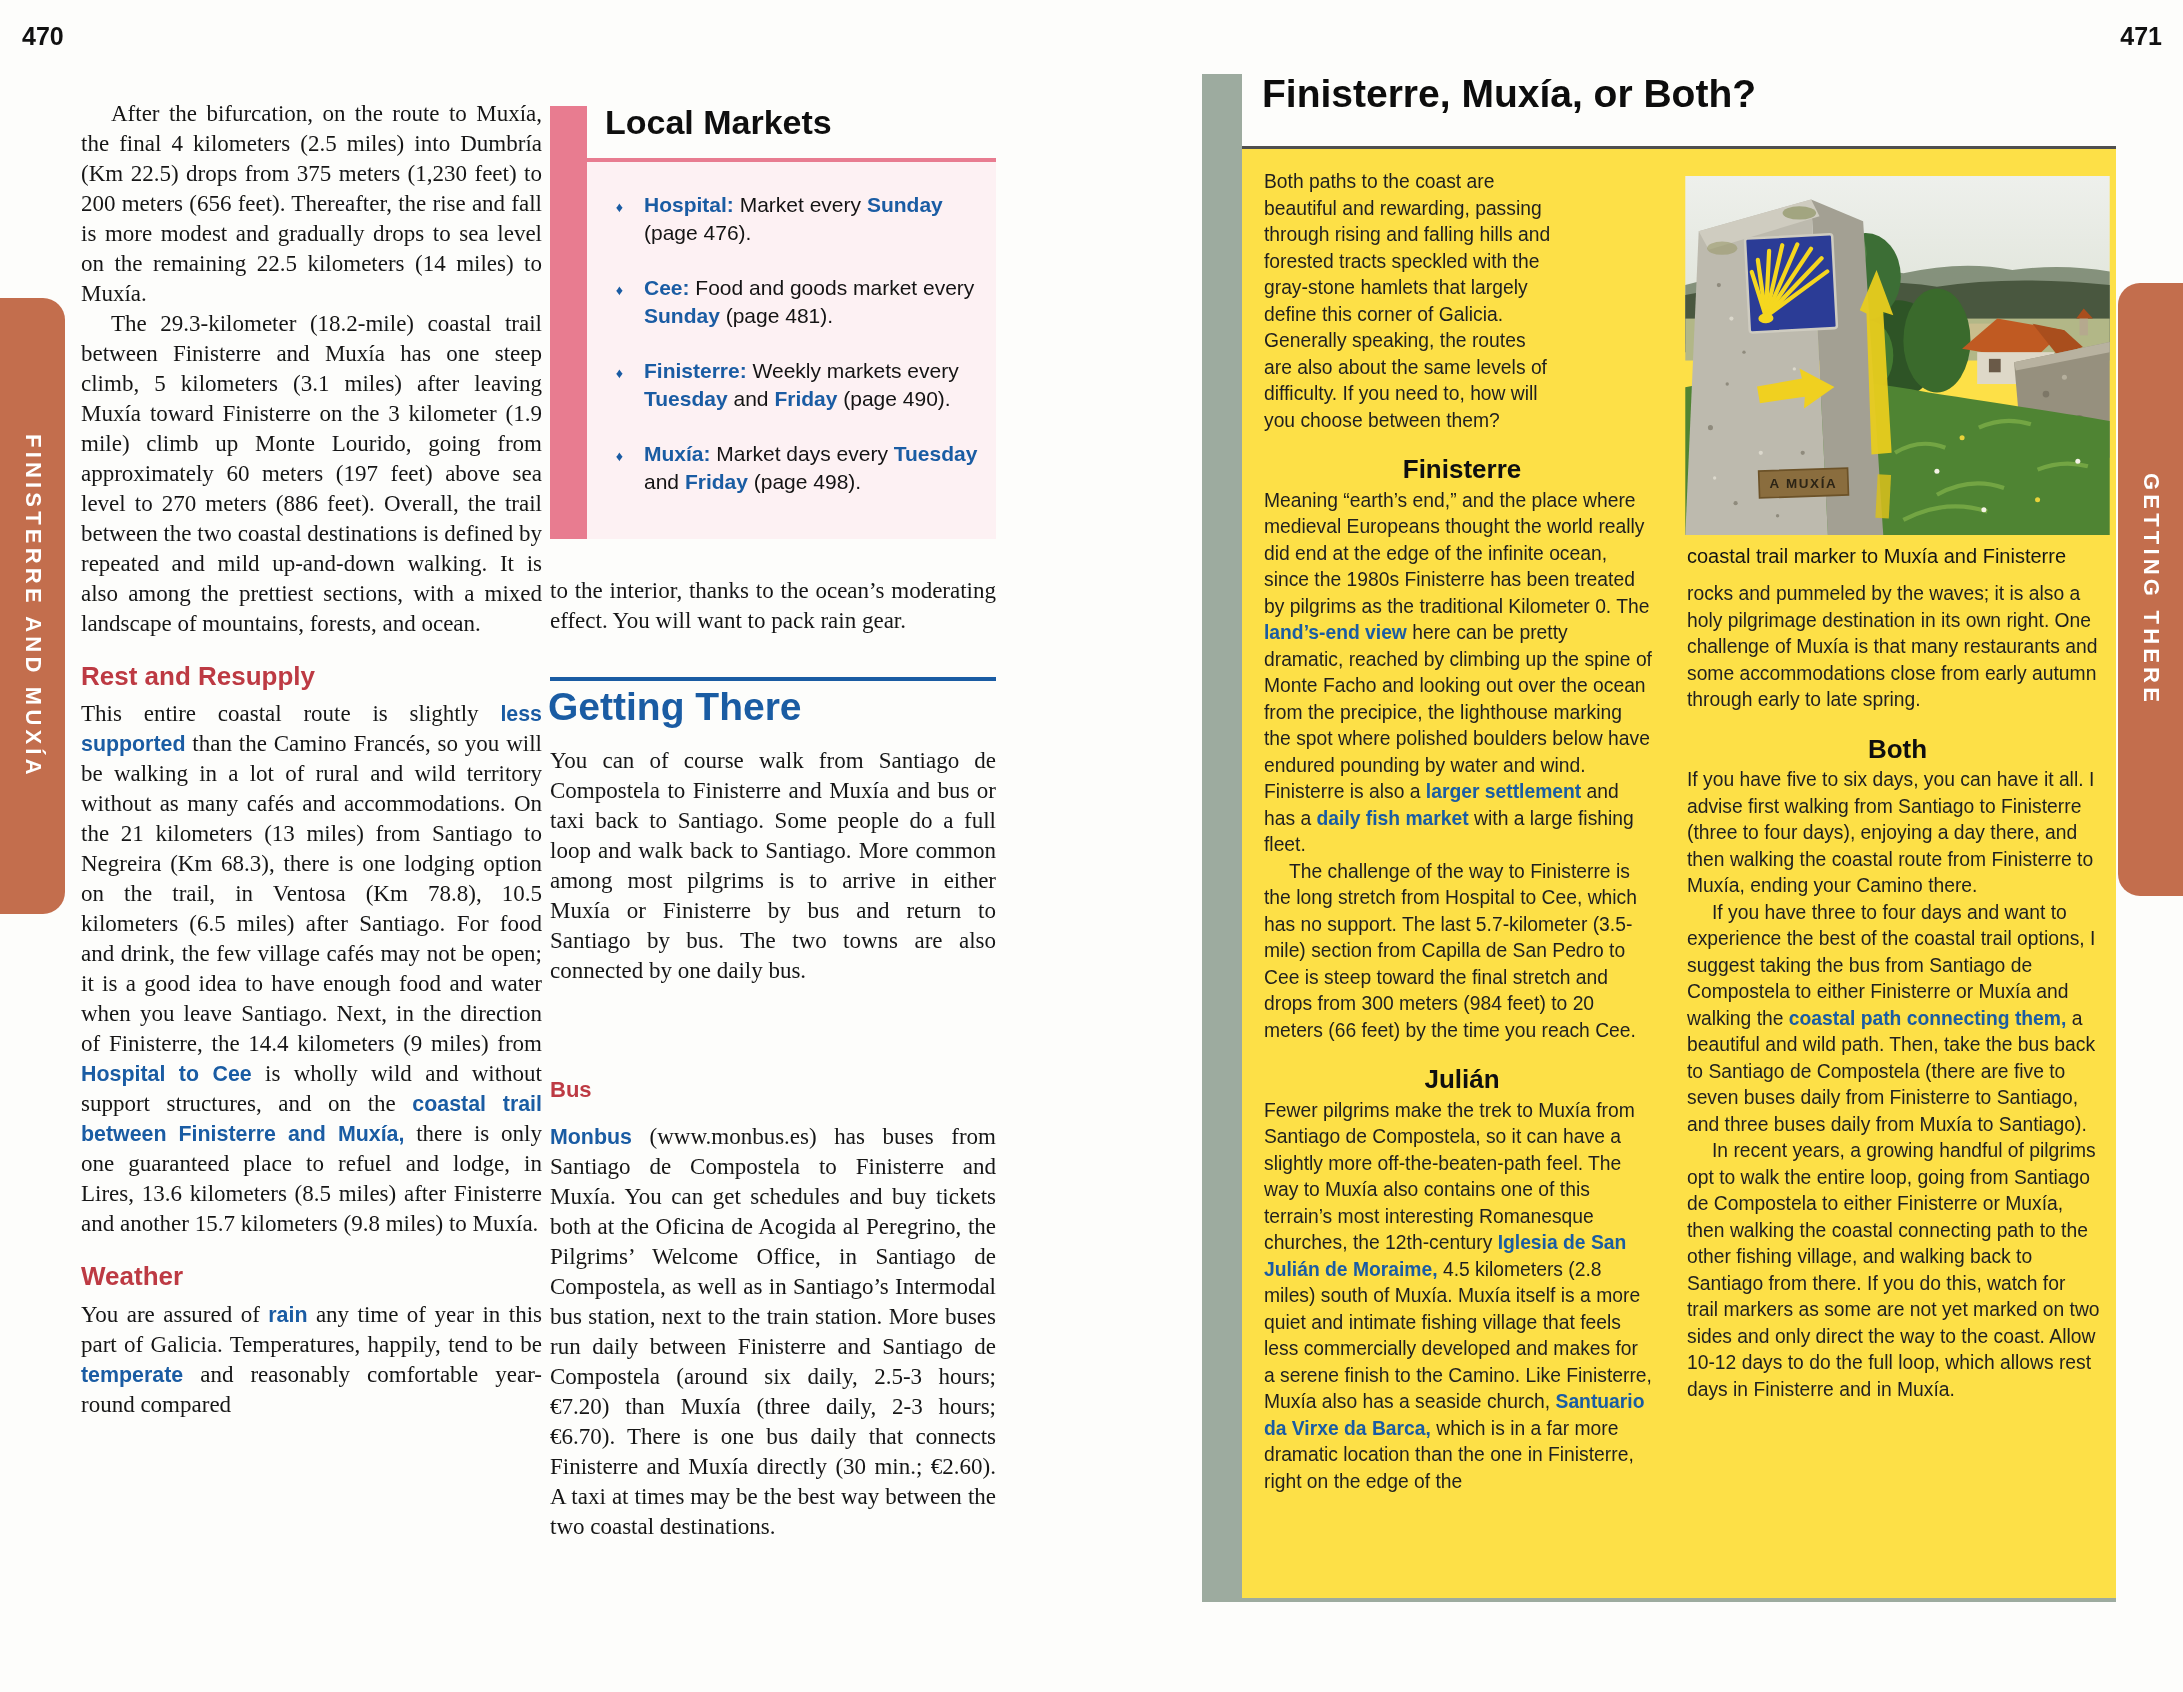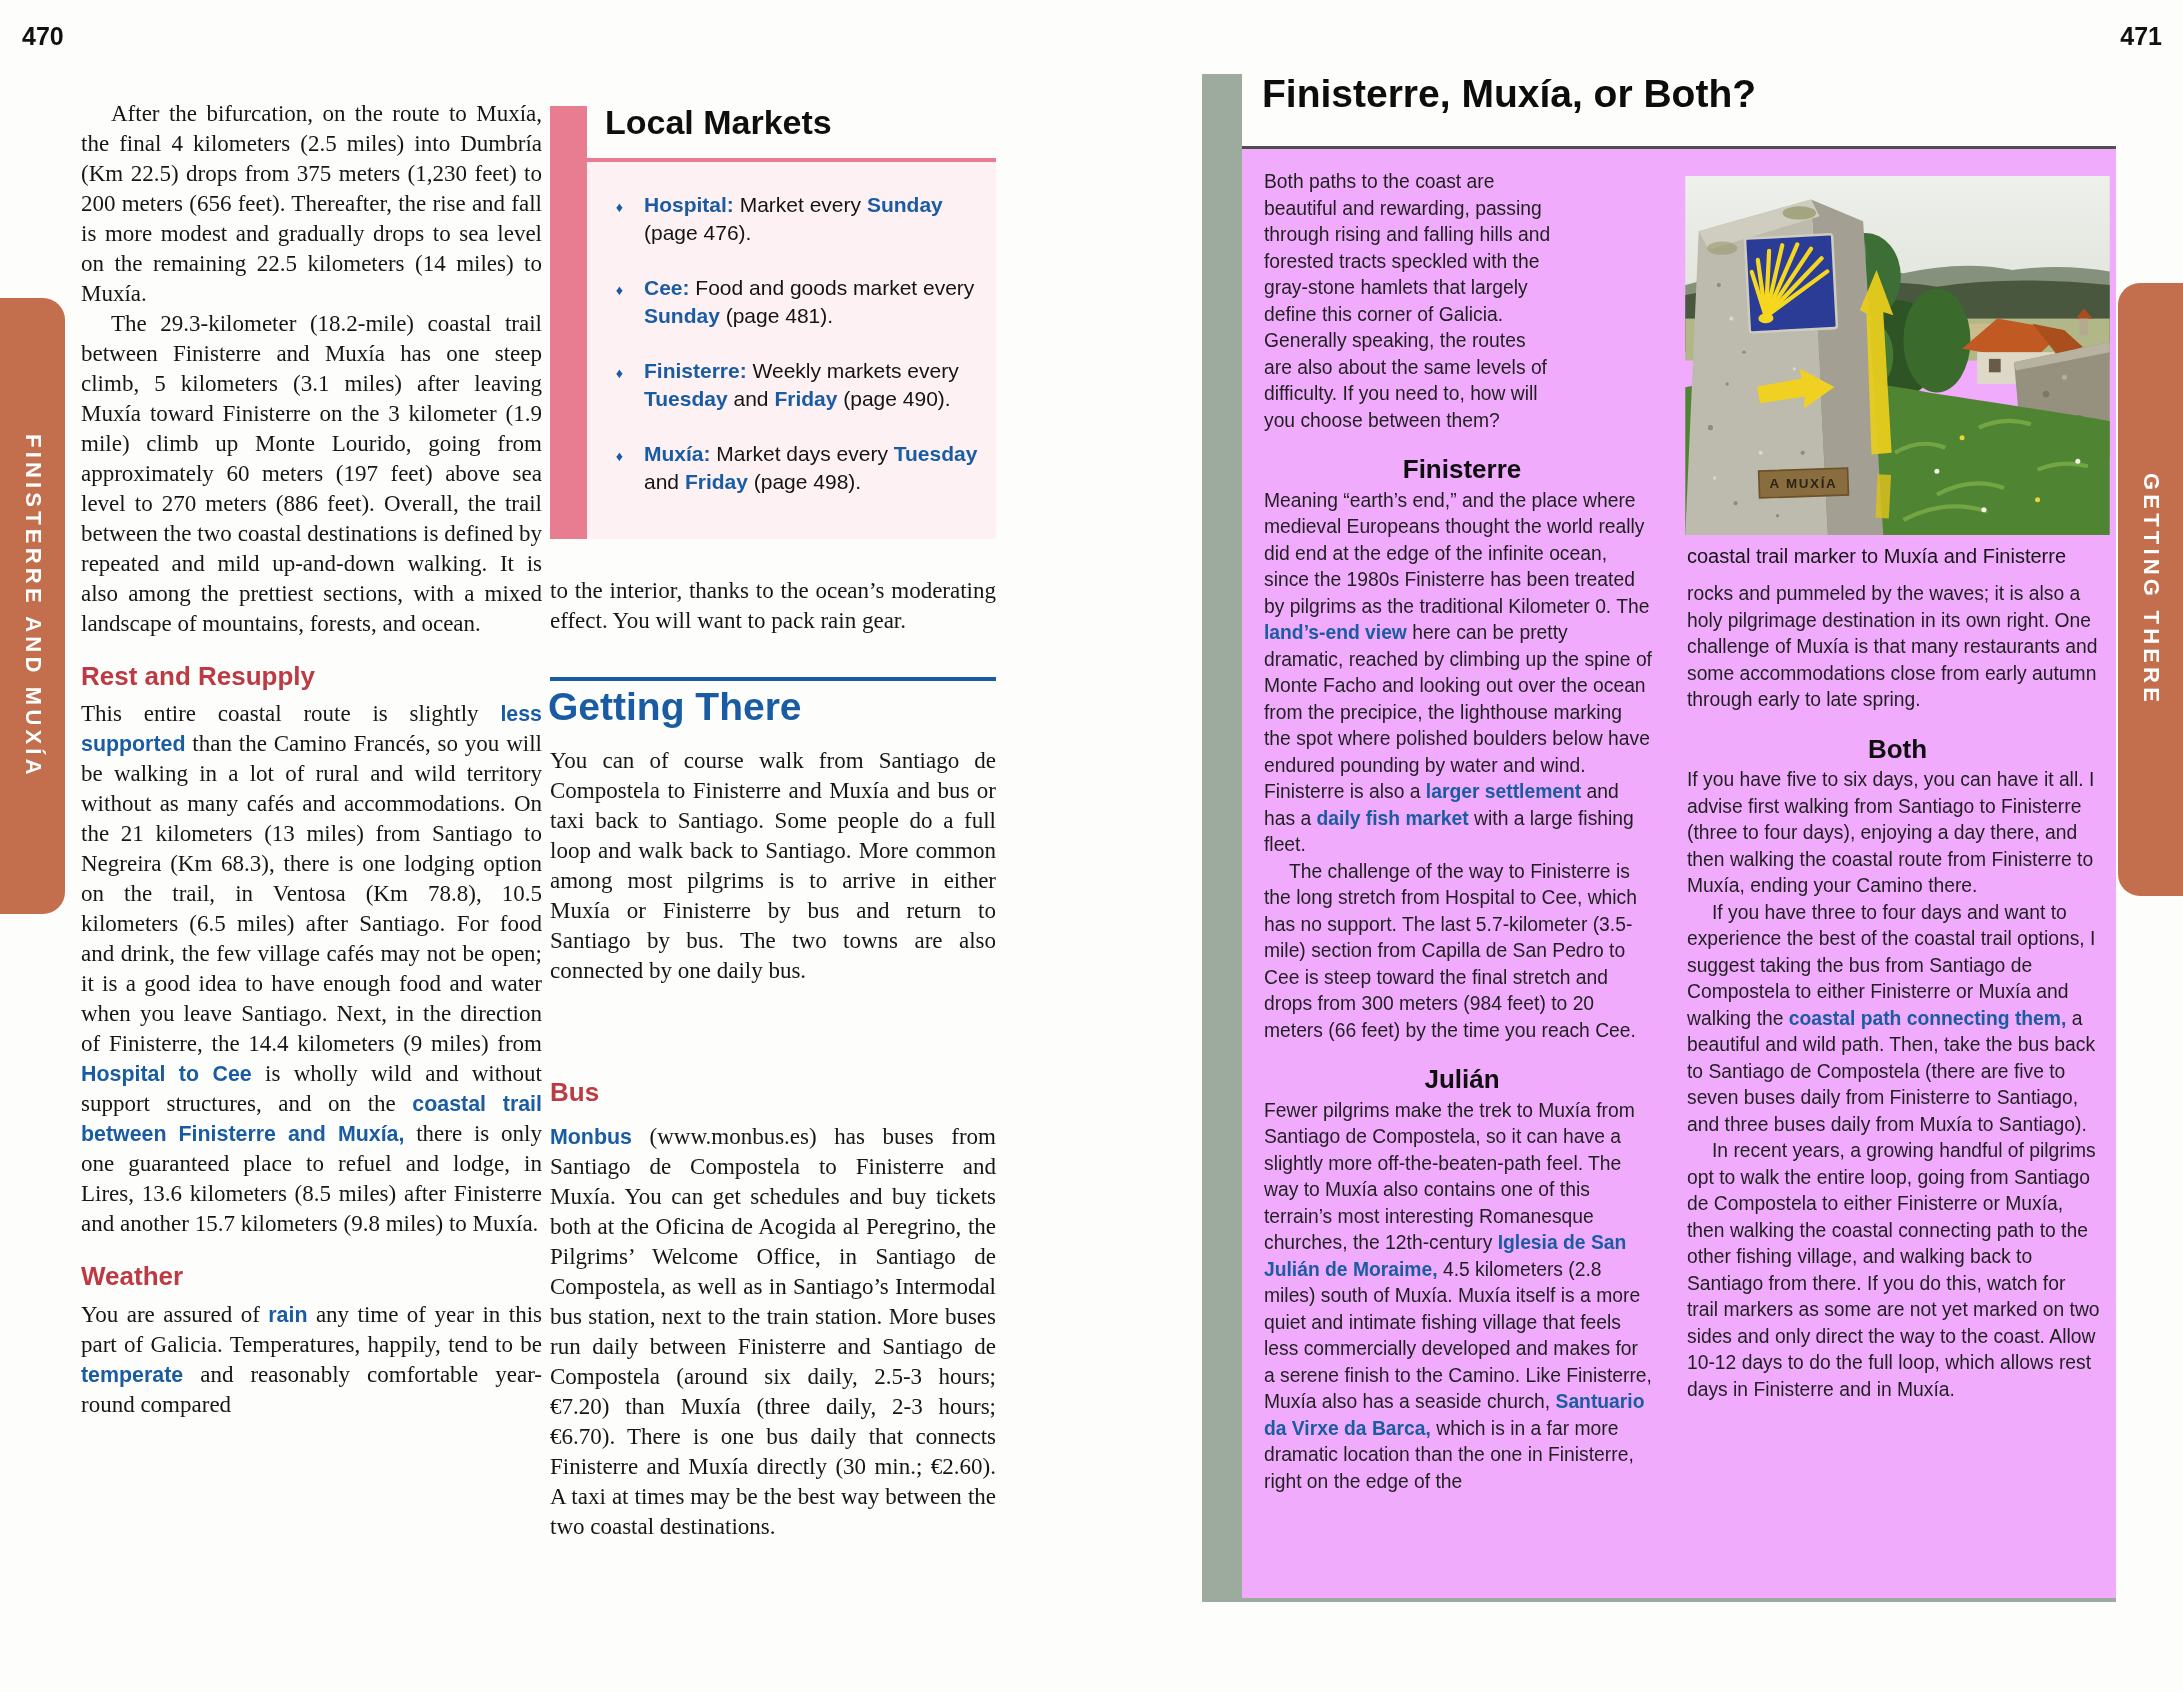--- a/index.html
+++ b/index.html
@@ -32,28 +32,28 @@
   .m-head { position:absolute; left:55px; top:-3.4px; font-size:34px; font-weight:700; color:#0f0f0f; }
   .m-rule { position:absolute; left:37px; right:0; top:52px; height:4.2px; background:#e87c90; }
   .m-body { position:absolute; left:37px; right:0; top:56px; bottom:0; background:#fdf1f3; padding:28.6px 18.5px 0 22px; box-sizing:border-box; }
   .m-item { position:relative; padding-left:35px; font-size:21px; line-height:28px; margin-bottom:27px; color:#141414; }
   .m-bullet { position:absolute; left:6.7px; top:2.5px; font-size:14.3px; color:#1a5ca3; }
   
   .cont-p  { position:absolute; left:550px; top:576px; width:446px; }
   .gt-rule { position:absolute; left:550px; top:677px; width:446px; height:4.2px; background:#1a5ca3; }
   .gt-head { position:absolute; left:548px; top:685px; font-size:39px; font-weight:700; color:#1a5ca3; }
   .gt-p    { position:absolute; left:550px; top:746px; width:446px; }
-  .bus-head{ position:absolute; left:550px; top:1077px; font-size:26px; font-weight:700; color:#bd3a43; }
+  .bus-head{ position:absolute; left:550px; top:1077px; font-size:22px; font-weight:700; color:#bd3a43; }
   .bus-p   { position:absolute; left:550px; top:1122px; width:446px; }
   
   .rbox { position:absolute; left:1202px; top:74px; width:914px; height:1528px; }
   .sage-bar { position:absolute; left:0; top:0; width:40px; height:100%; background:#9dab9f; }
   .rbox-head { position:absolute; left:60px; top:-1.7px; font-size:39px; font-weight:700; color:#0d0d0d; white-space:nowrap; }
   .rbox-rule { position:absolute; left:40px; right:0; top:72px; height:2.5px; background:#4f4f4f; }
-  .rbox-body { position:absolute; left:40px; right:0; top:75px; bottom:0; background:#f0abfc; border-bottom:4.2px solid #9dab9f; box-sizing:border-box;padding-left:21px; }
+  .rbox-body { position:absolute; left:40px; right:0; top:75px; bottom:0; background:#fde047; border-bottom:4.2px solid #9dab9f; box-sizing:border-box;padding-left:21px; }
   .bx { font-size:19.3px; line-height:26.5px; color:#1f1f1f; text-align:left; }
   .bx p { margin:0; }
   .bx .ind { text-indent:25px; }
   .bx-h { font-size:26px; font-weight:700; color:#0f0f0f; margin:22px 0 5px 8px;text-align:center; }
   .rb-col1 { position:absolute; left:22px; top:20px; width:388px; }
   .rb-intro { width:287px; }
   .photo { position:absolute; left:443px; top:27px; width:425px; height:359px; overflow:hidden; }
   .caption { position:absolute; left:445px; top:396px; width:420px; font-size:20px; font-weight:400; color:#141414; }
   .rb-col2 { position:absolute; left:445px; top:432px; width:413px; }
 </style>

